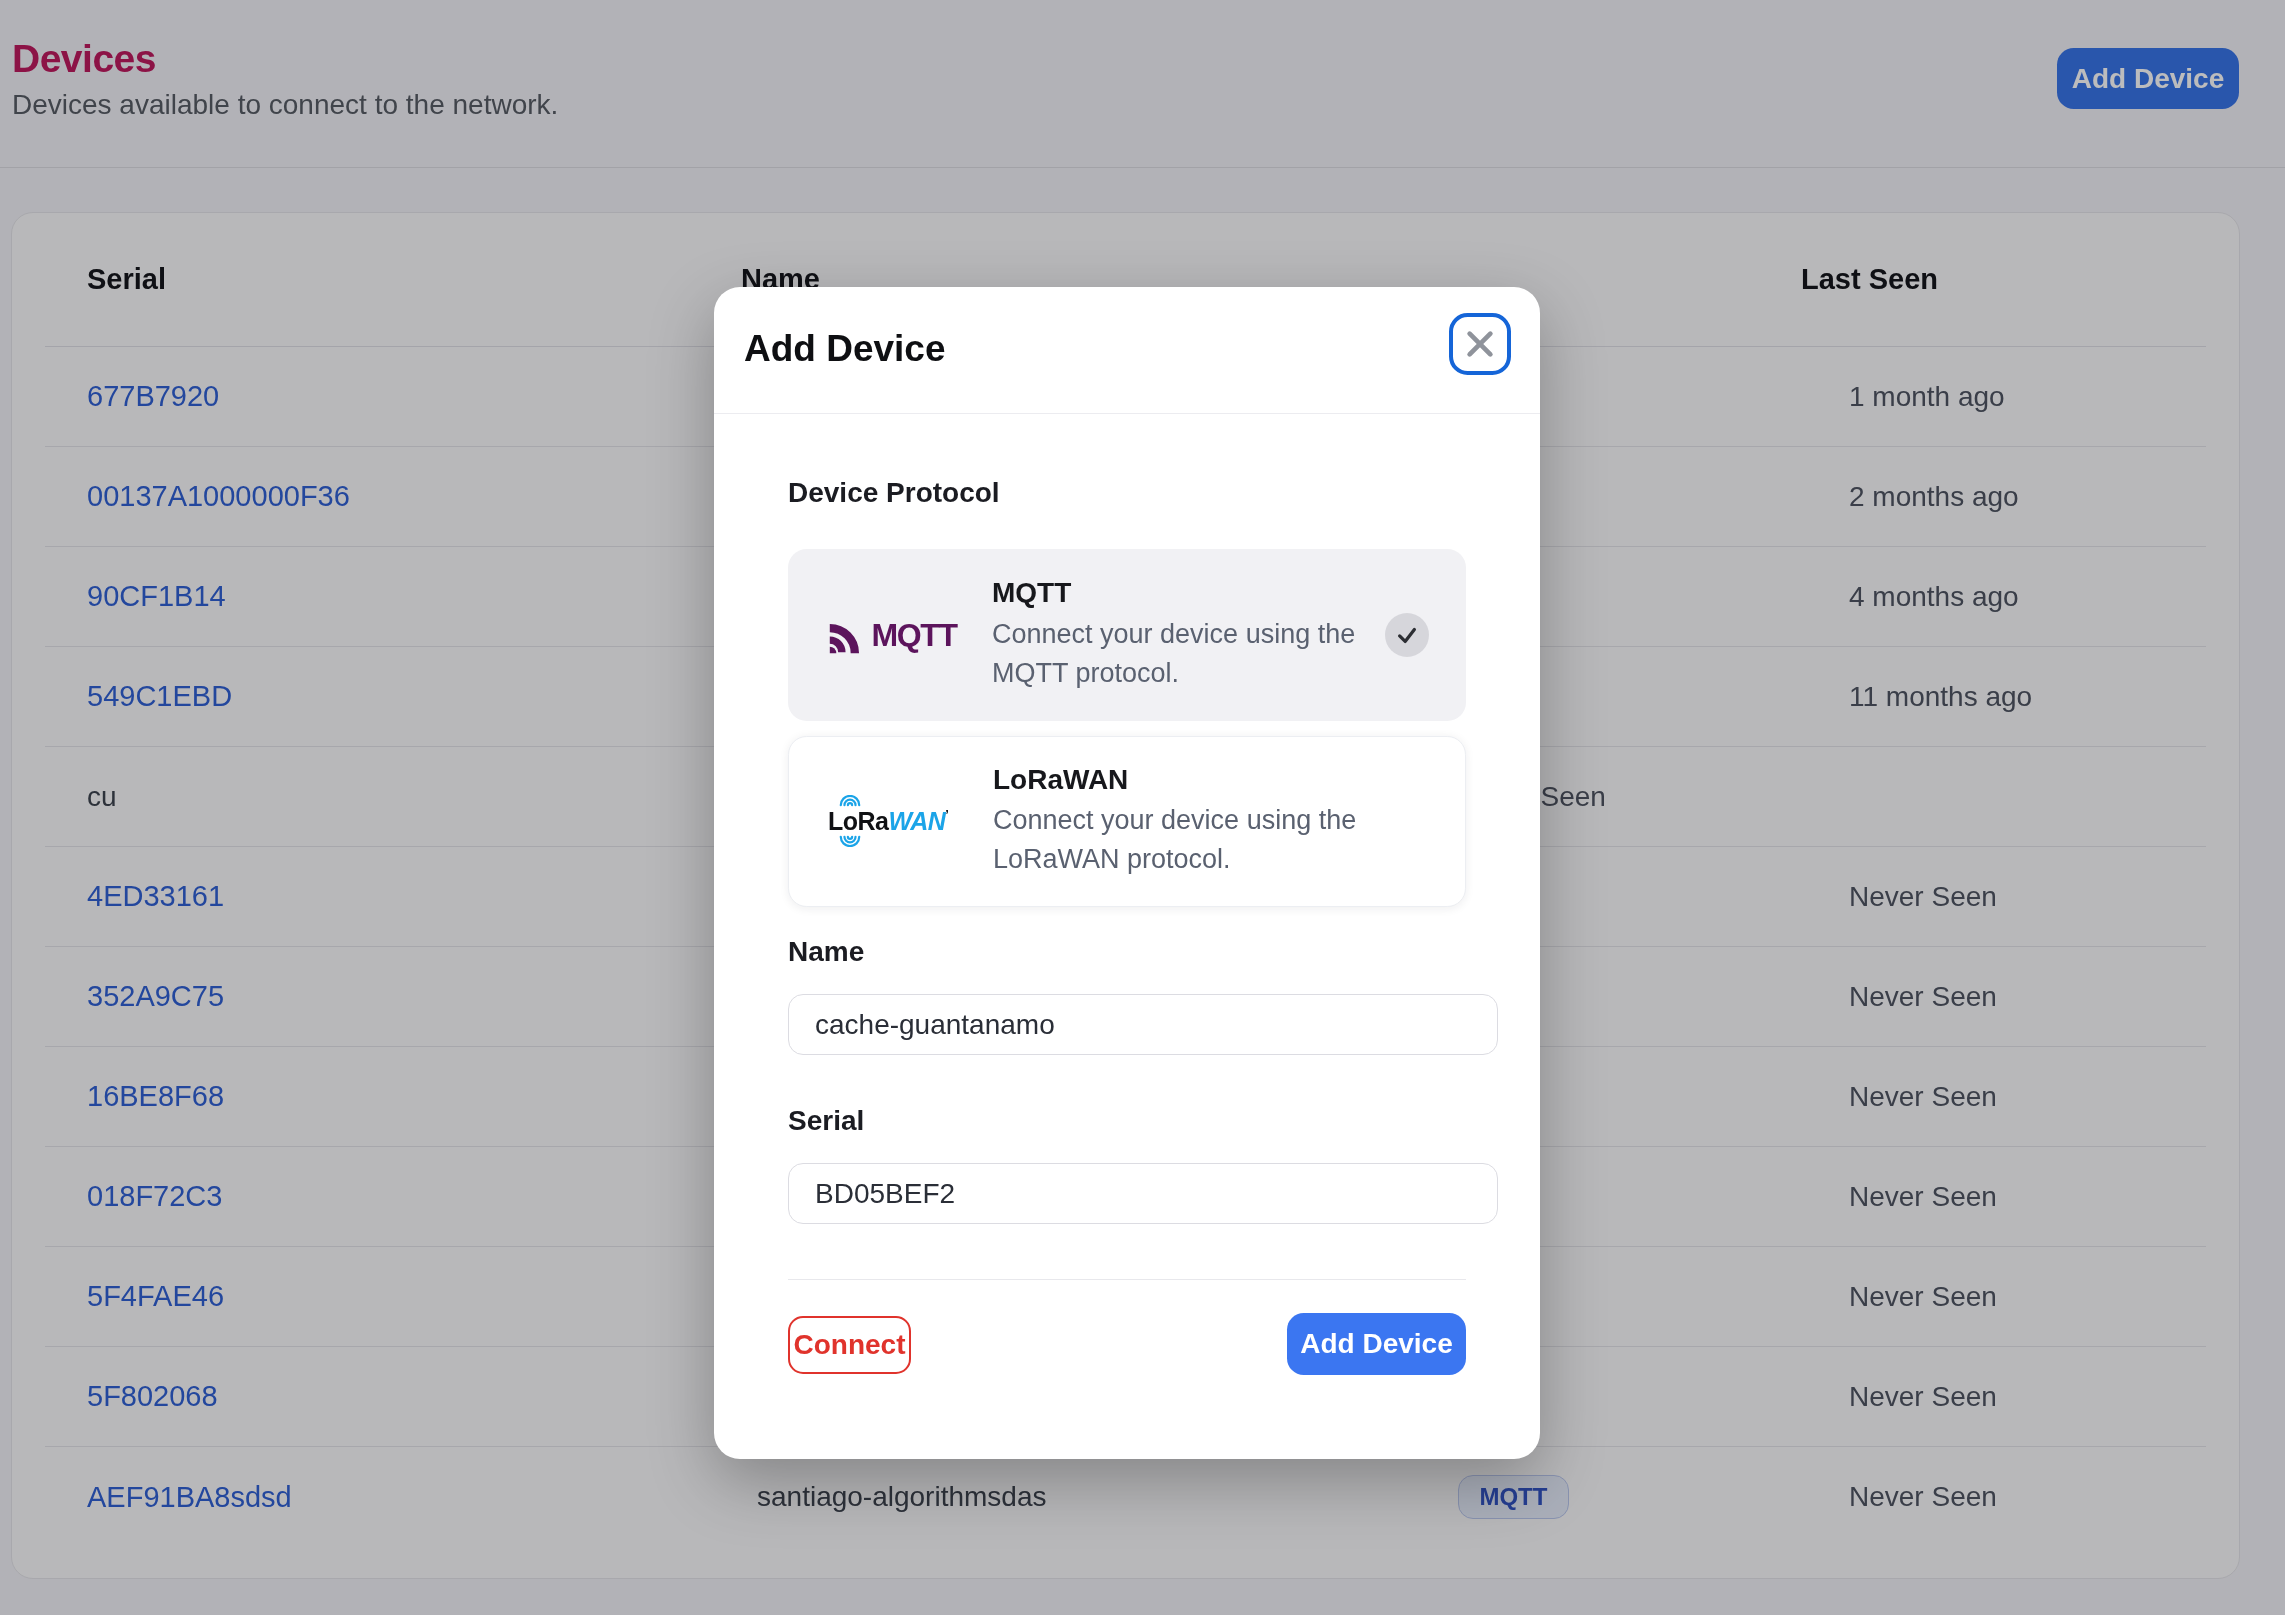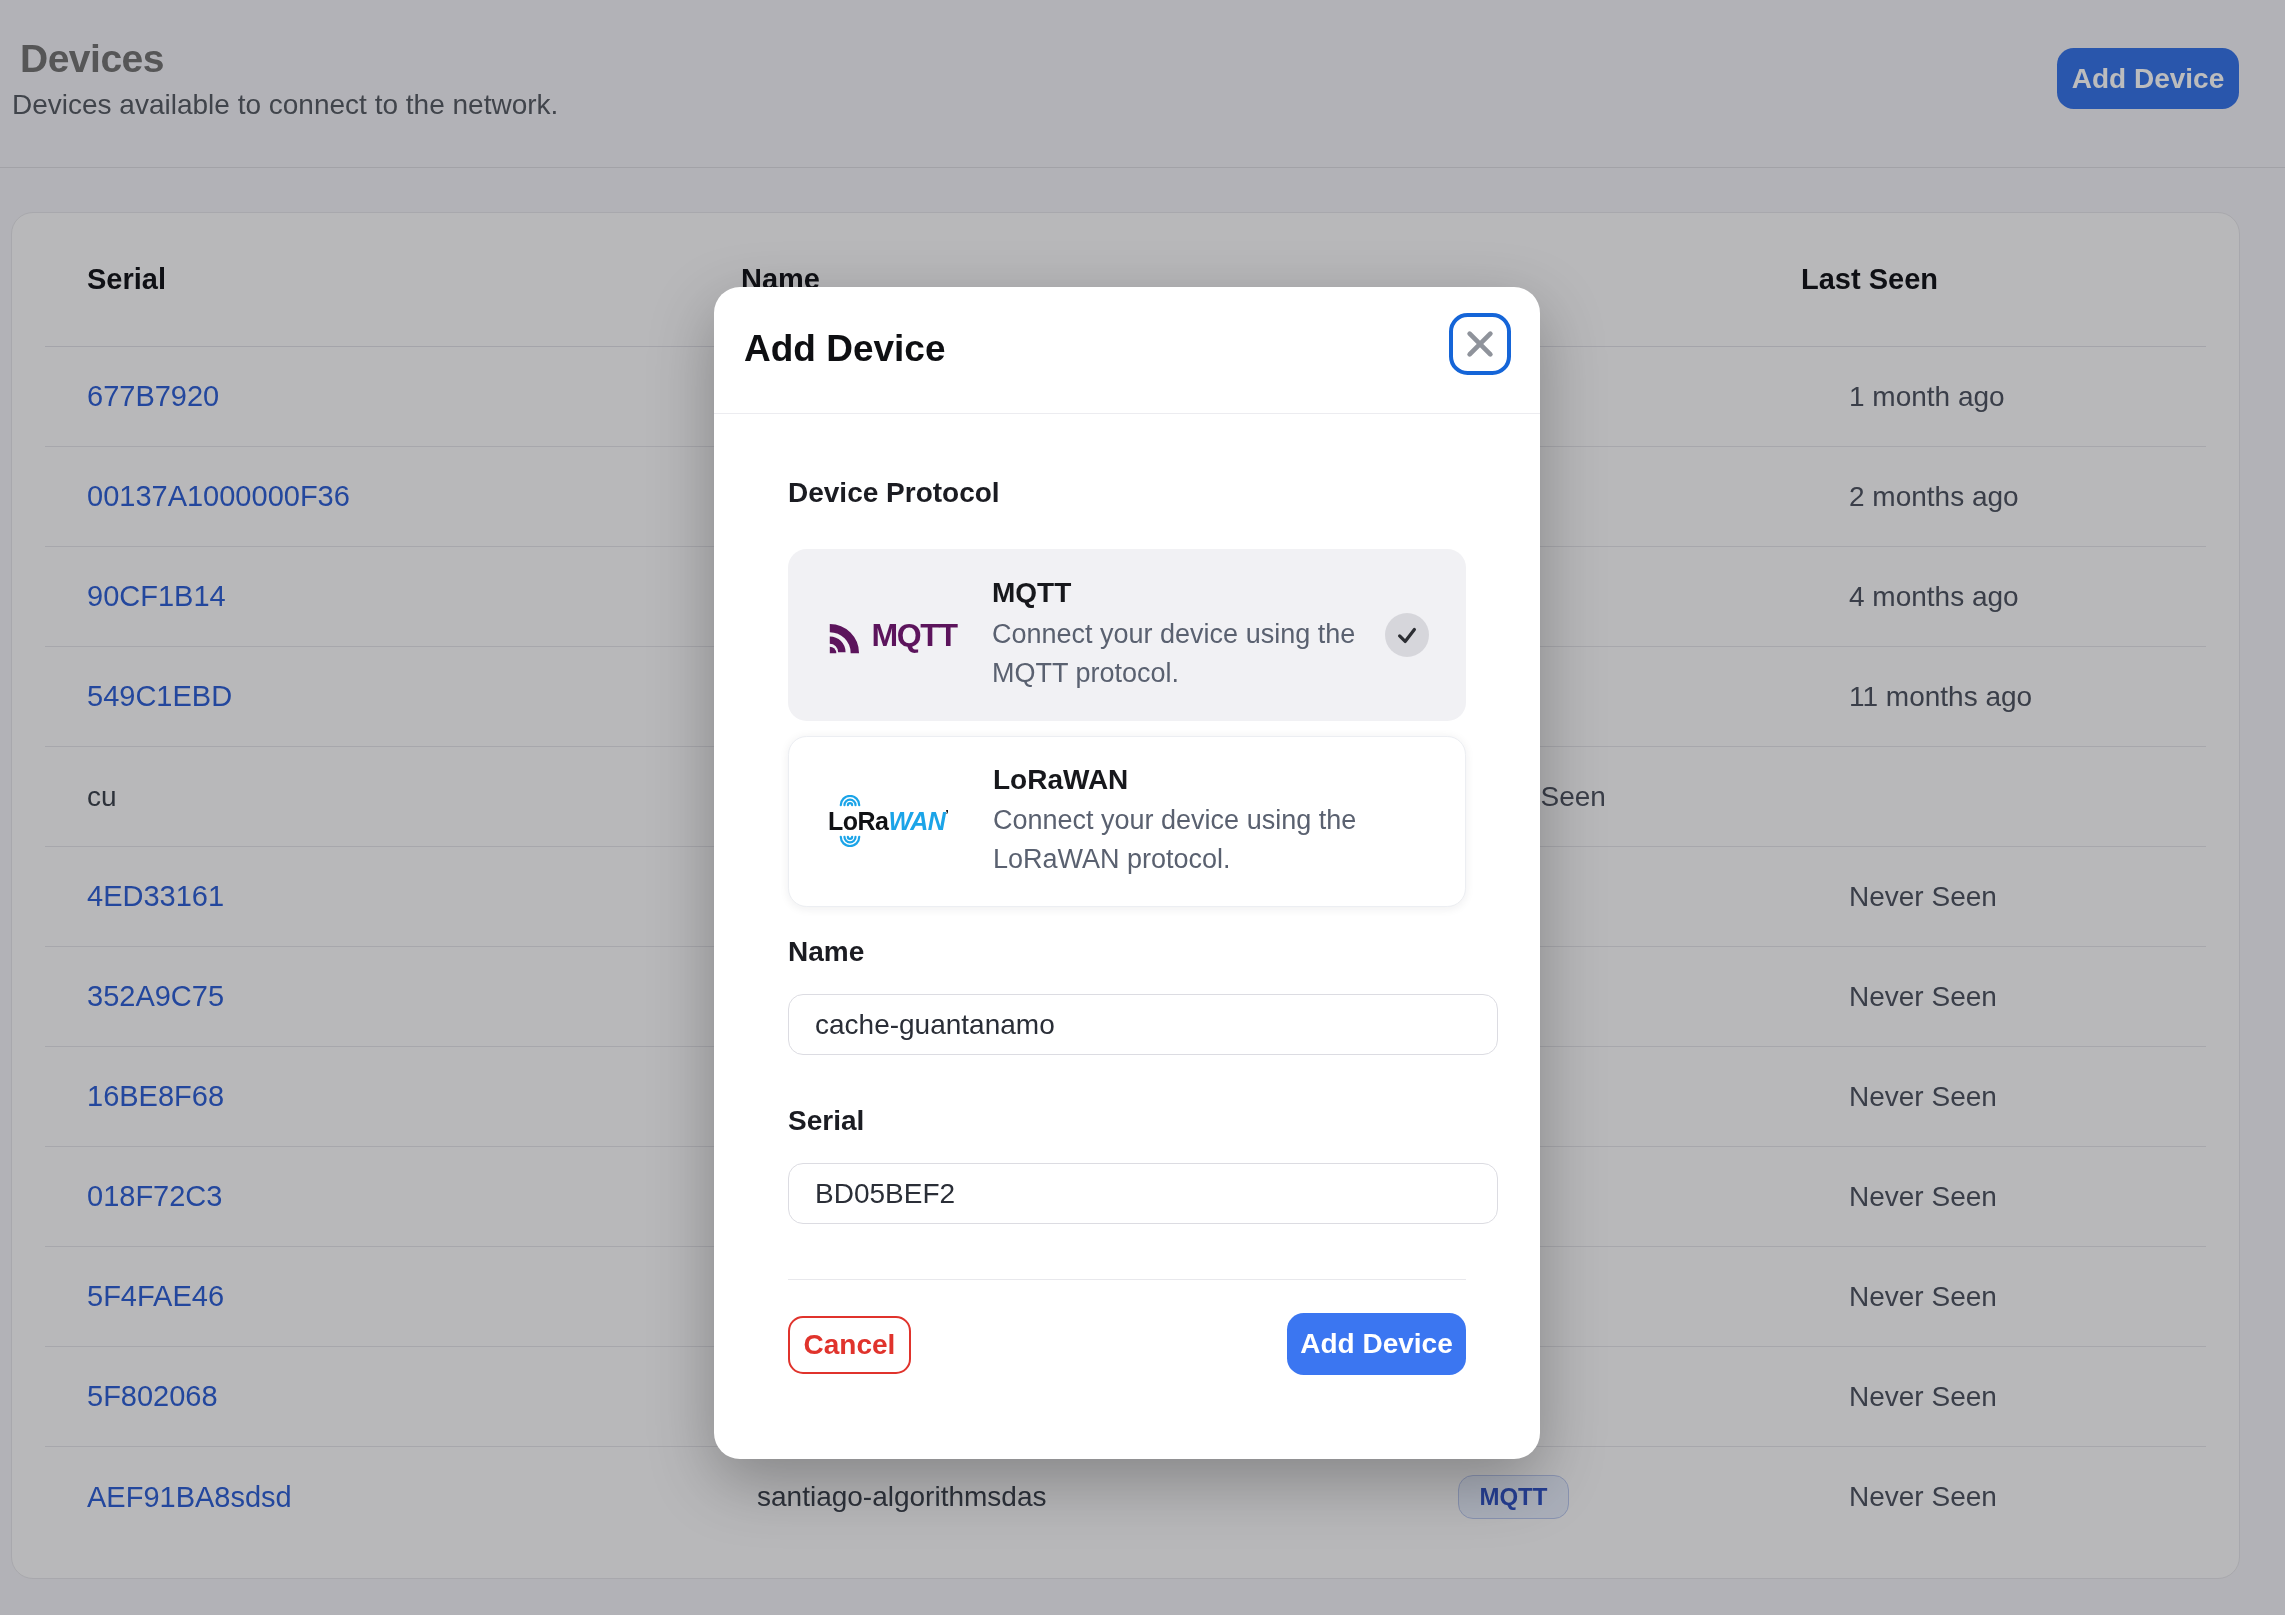--- a/index.html
+++ b/index.html
@@ -3,21 +3,21 @@
 <meta charset="utf-8">
 <style>
   * { box-sizing: border-box; margin: 0; padding: 0; }
   html,body { background:#e9e9ee; }
   body { font-family: "Liberation Sans", sans-serif; }
 
   .page { position: relative; width: 2286px; height: 1616px; background:#f2f2f7; overflow:hidden; }
 
   
   .page-header { position:absolute; left:12px; top:0; right:0; height:167px; }
-  .page-title { position:absolute; left:8px; top:37px; font-size:39px; font-weight:700; color:#737373; letter-spacing:-0.5px; }
+  .page-title { position:absolute; left:0; top:37px; font-size:39px; font-weight:700; color:#be185d; letter-spacing:-0.5px; }
   .page-subtitle { position:absolute; left:0; top:89px; font-size:28px; color:#565b63; }
   .btn-add-top { position:absolute; right:47px; top:48px; width:182px; height:61px; border:none;
                  background:#3673e8; color:#fff; font-family:inherit; font-size:28px; font-weight:700;
                  border-radius:16.7px; cursor:pointer; }
   .page-divider { position:absolute; left:0; top:167px; width:2286px; height:0; border-top:1.9px solid #dcdce1; }
 
   
   .card { position:absolute; left:11px; top:212px; width:2229px; height:1367px;
           background:#fafafb; border:1.9px solid #e4e4e9; border-radius:22px; overflow:hidden; }
   .trow, .thead { display:grid; grid-template-columns:654px 685px 375px 1fr; align-items:center;
@@ -299,18 +299,18 @@
       </div>
     </div>
 
     <div class="field-label lbl-name">Name</div>
     <input class="txt-input inp-name" type="text" value="cache-guantanamo" style="">
 
     <div class="field-label lbl-serial">Serial</div>
     <input class="txt-input inp-serial" type="text" value="BD05BEF2" style="">
 
     <div class="modal-footer-divider"></div>
-    <button class="btn-cancel">Cancel</button>
+    <button class="btn-cancel">Connect</button>
     <button class="btn-submit">Add Device</button>
   </div>
 
 </div>
 
 
 </body></html>

